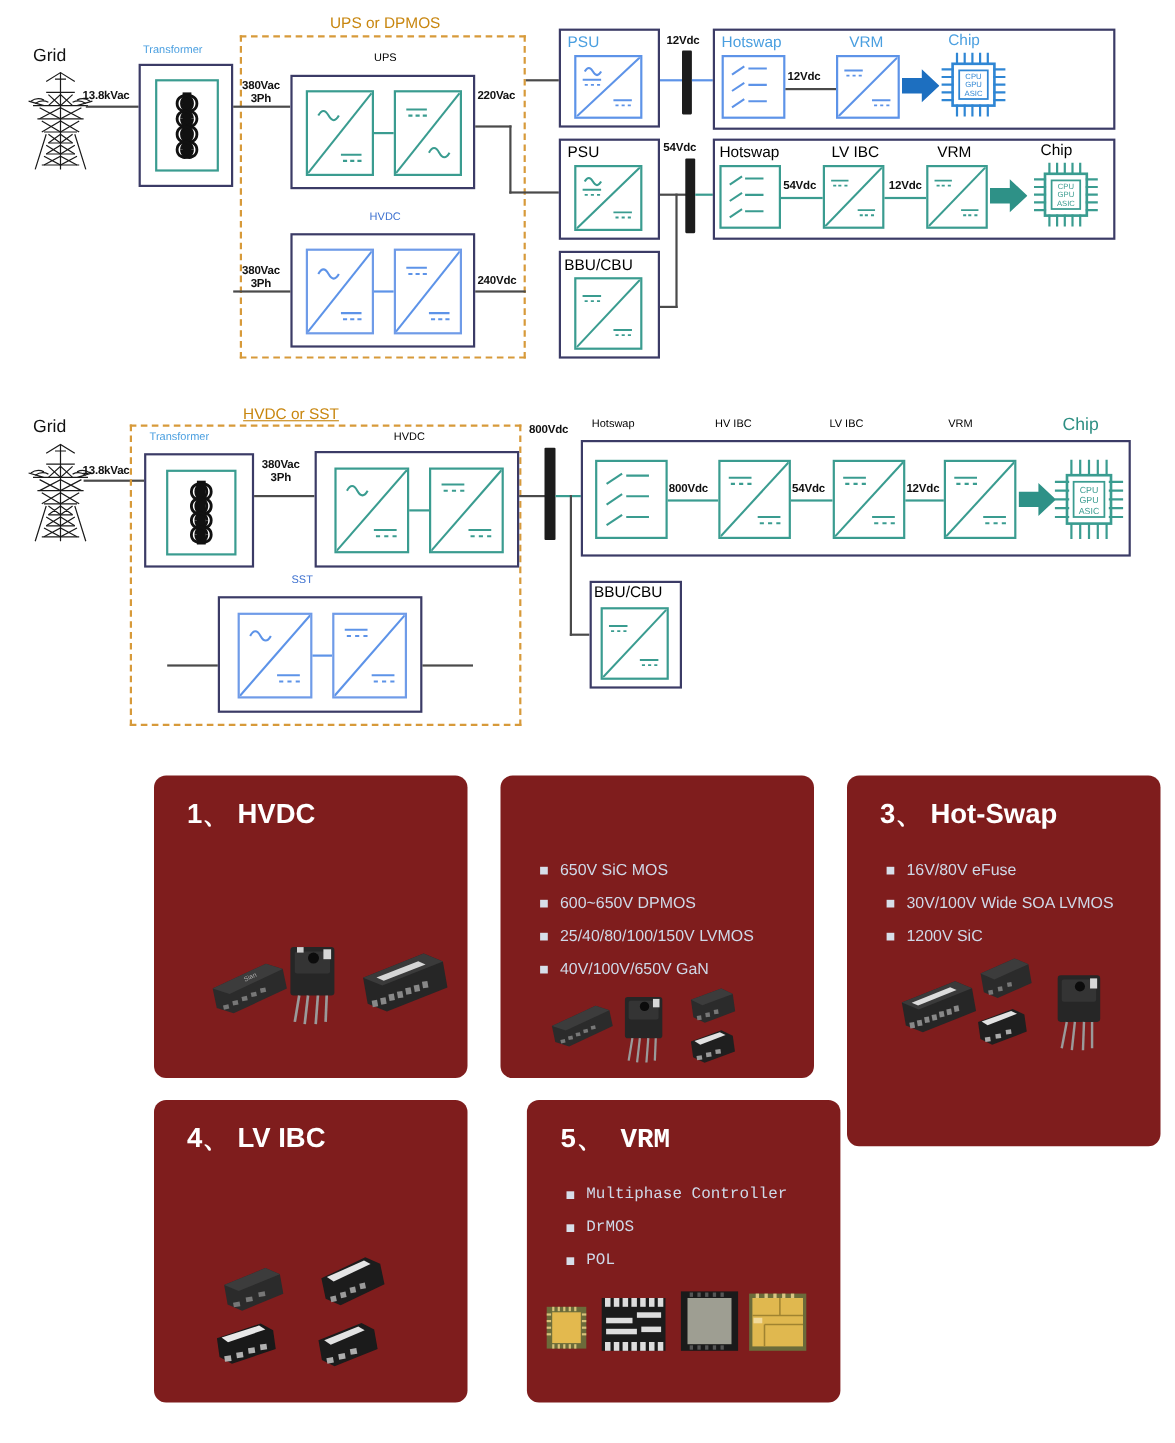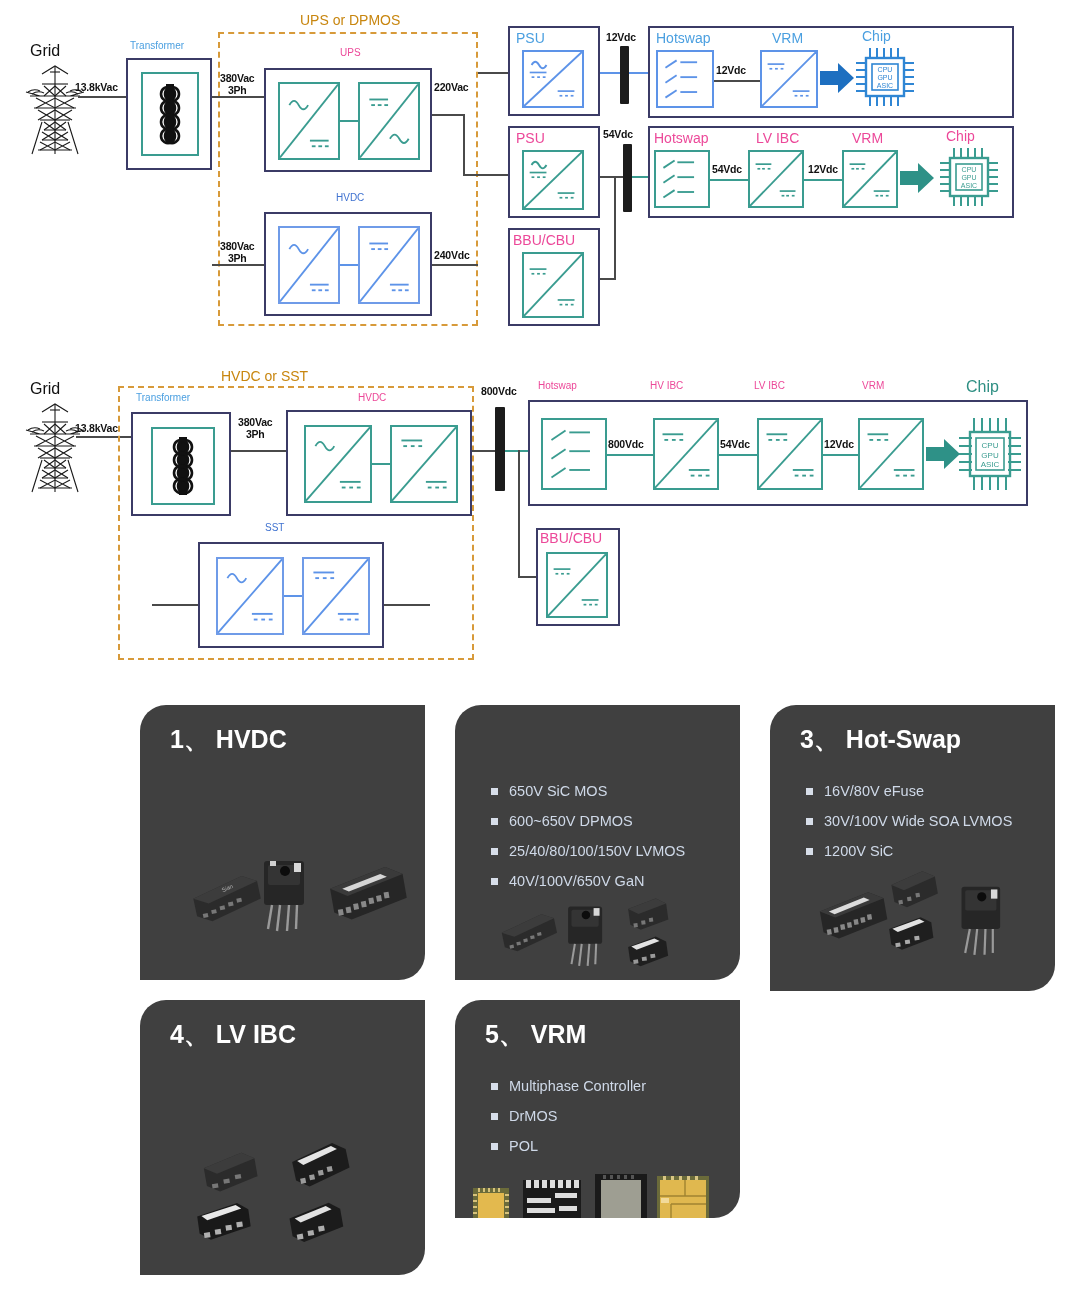--- a/index.html
+++ b/index.html
@@ -14,21 +14,21 @@
   }
   .stage { position:absolute; inset:0; }
   .abs { position:absolute; }
 
   
   .outer-box { position:absolute; border:2px solid #3b3b66; background:#fff; }
   .dashed-zone { position:absolute; border:2px dashed #d79a3a; background:transparent; }
   .zone-label { position:absolute; color:#c8860f; font-size:14px; white-space:nowrap; }
 
   .blk-title { position:absolute; font-size:10px; white-space:nowrap; }
-  .t-teal { color:#ec4899; }
+  .t-teal { color:#000000; }
   .t-blue { color:#3f72d0; }
   .t-lblue { color:#4a9fe0; }
   .t-tealdk { color:#2e8f83; }
 
   .conv { position:absolute; border:2px solid #3a9c90; background:#fff; }
   .conv.blue { border-color:#6f9be8; }
   .conv svg { display:block; width:100%; height:100%; }
 
   .wire { position:absolute; background:#4a4a4a; }
   .wire.h { height:2px; }
@@ -39,25 +39,26 @@
   .busbar { position:absolute; background:#1c1c1c; border-radius:1px; }
 
   .vlabel { position:absolute; font-size:10.5px; font-weight:bold; color:#111; white-space:nowrap; letter-spacing:-0.2px; }
   .vlabel.two { line-height:12px; text-align:center; }
 
   .grid-label { position:absolute; font-size:16px; color:#111; }
 
   
   .card {
     position:absolute;
-    background:#404040;
+    background:#7f1d1d;
     border-top-left-radius:26px;
     border-bottom-right-radius:26px;
     color:#fff;
     overflow:hidden;
+    border-radius:11px;
   }
   .card-title {
     position:absolute; left:30px; top:18px;
     font-size:25px; font-weight:bold; color:#ffffff; white-space:nowrap;
   }
   .card-list { position:absolute; left:36px; top:78px; right:10px; }
   .card-li {
     display:flex; align-items:flex-start;
     color:#cfd9e8; font-size:14.5px; line-height:17px;
     margin-bottom:13px;
@@ -471,21 +472,21 @@
           <path d="M20 80 L35 88 L50 80 M20 88 L35 80 L50 88"></path>
           <path d="M8 30 Q14 26 20 29 M62 30 Q56 26 50 29"></path>
           <path d="M12 32 Q18 28 24 31 M58 32 Q52 28 46 31"></path>
         </g>
       </svg>
     </div>
 
     <div class="vlabel" style="left:75px;top:62px;">13.8kVac</div>
     <div class="wire h" style="left:76px;top:76px;width:56px;"></div>
 
-    <div class="zone-label" style="left:221px;top:8px;">HVDC or SST</div>
+    <div class="zone-label" style="left:221px;top:8px;text-decoration:underline;">HVDC or SST</div>
     <div class="dashed-zone" style="left:118px;top:26px;width:356px;height:274px;"></div>
 
     <div class="blk-title t-lblue" style="left:136px;top:32px;">Transformer</div>
     <div class="outer-box" style="left:131px;top:52px;width:100px;height:104px;">
       <div class="abs" style="left:18px;top:13px;width:64px;height:78px;border:2px solid #3a9c90;"></div>
       <div class="abs" style="left:18px;top:13px;width:64px;height:78px;">
         <svg viewBox="0 0 64 78" style="width:64px;height:78px;">
           <rect x="28" y="10" width="8" height="58" fill="#111"></rect>
           <g stroke="#111" stroke-width="2.6" fill="none">
             <path d="M27 20 a7 7 0 1 1 0 0.1"></path>
@@ -828,21 +829,21 @@
           <g fill="#999">
               <rect x="4" y="27" width="6" height="5"></rect>
               <rect x="15" y="25" width="6" height="5"></rect>
               <rect x="26" y="23" width="6" height="5"></rect>
             </g>
         </g>
       </svg>
     </div>
   </div>
 
-  <div class="card" style="left:770px;top:705px;width:285px;height:286px;">
+  <div class="card" style="left:770px;top:705px;width:285px;height:337px;">
     <div class="card-title">
       <span>3、</span>&nbsp;<span>Hot-Swap</span>
     </div>
     <div class="card-list">
       <div class="card-li">
           <span class="bullet"></span>
           <span>16V/80V eFuse</span>
         </div>
       <div class="card-li">
           <span class="bullet"></span>
@@ -944,21 +945,21 @@
           <g fill="#adadad">
               <rect x="5" y="30" width="7" height="6"></rect>
               <rect x="18" y="28" width="7" height="6"></rect>
               <rect x="31" y="25" width="7" height="6"></rect>
             </g>
         </g>
       </svg>
     </div>
   </div>
 
-  <div class="card" style="left:455px;top:1000px;width:285px;height:218px;">
+  <div class="card" style="left:479px;top:1000px;width:285px;height:275px;font-family:Liberation Mono, monospace;">
     <div class="card-title">
       <span>5、</span>&nbsp;<span>VRM</span>
     </div>
     <div class="card-list">
       <div class="card-li">
           <span class="bullet"></span>
           <span>Multiphase Controller</span>
         </div>
       <div class="card-li">
           <span class="bullet"></span>

